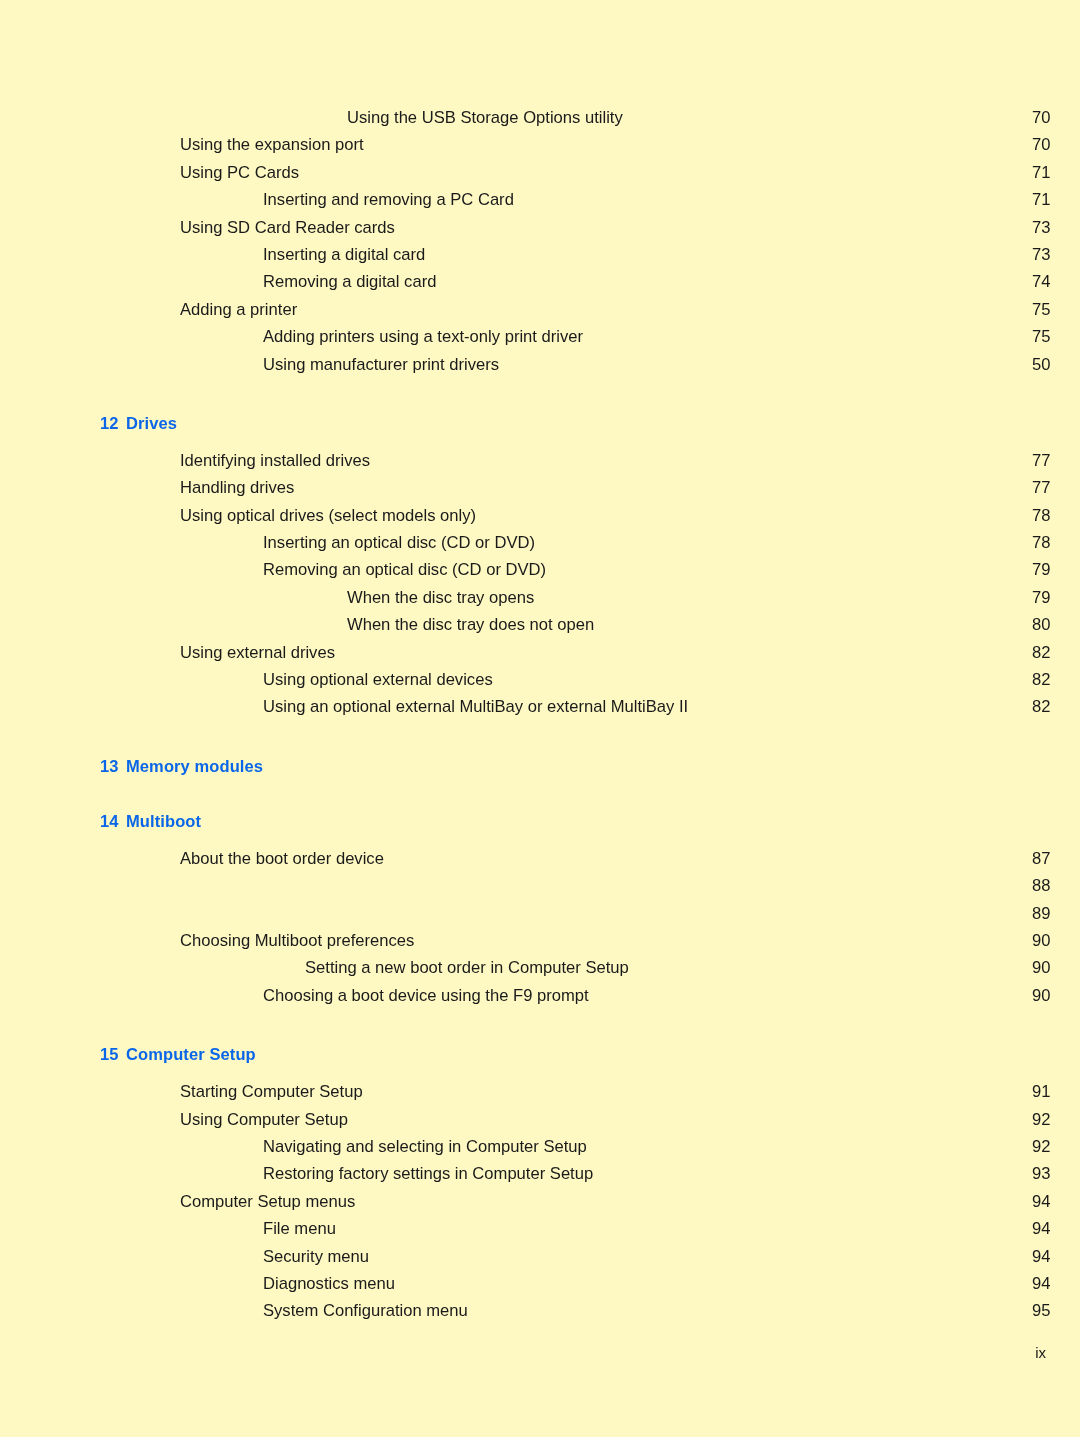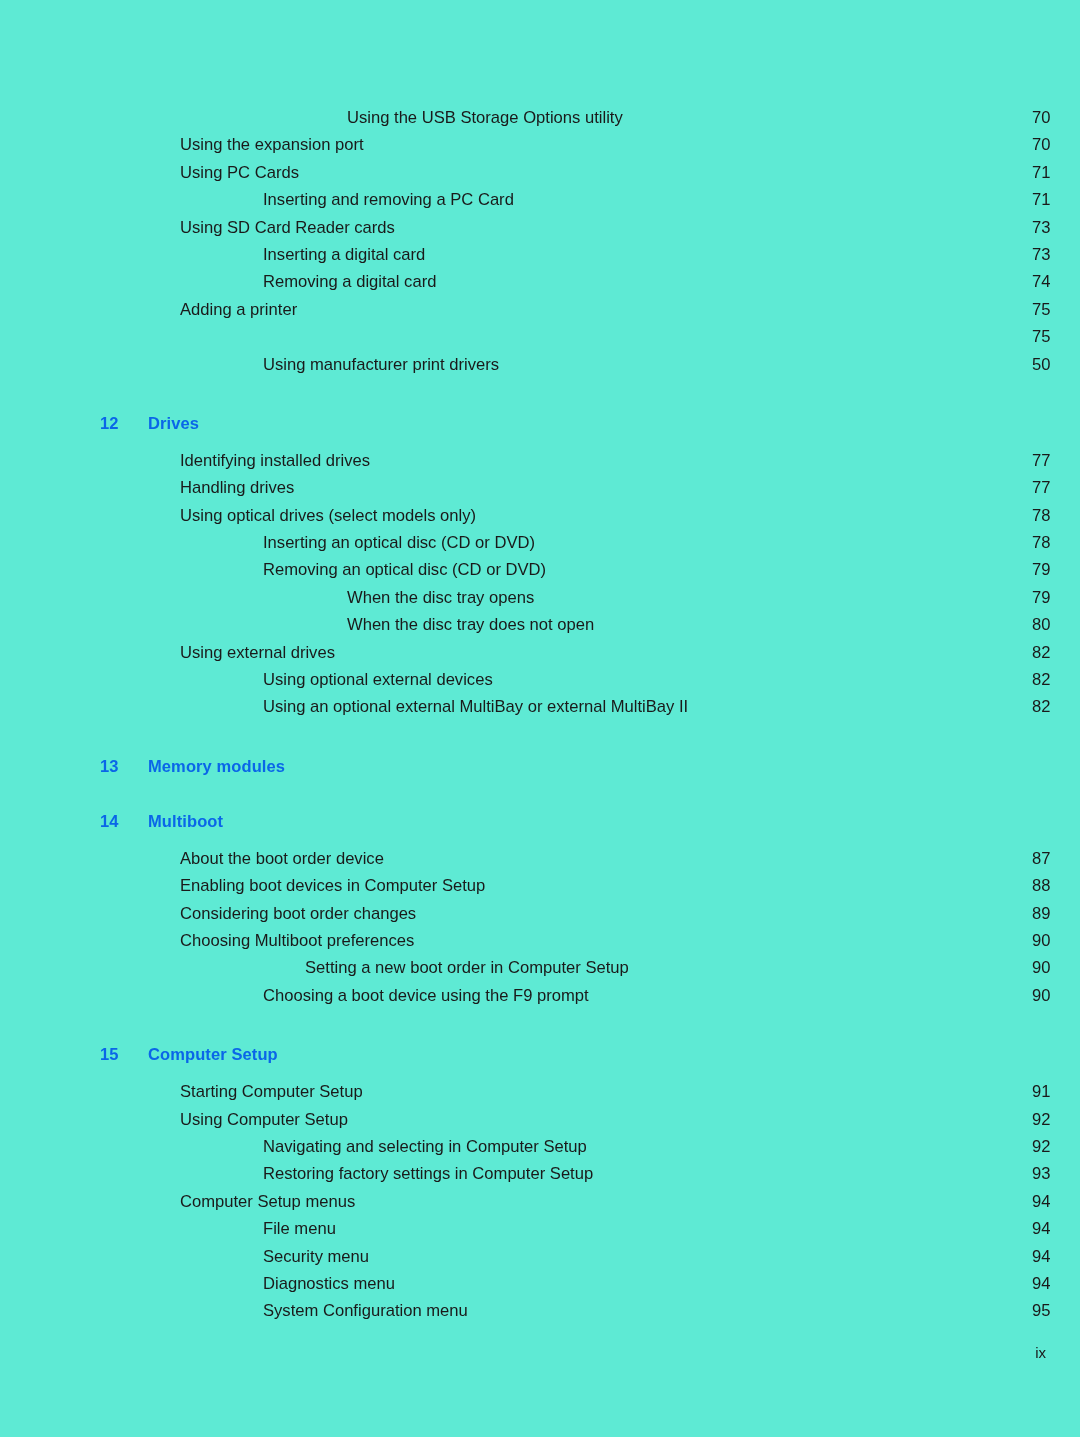--- a/index.html
+++ b/index.html
@@ -8,42 +8,41 @@
     background: #ffffff;
   }
   body {
     font-family: "Liberation Sans", sans-serif;
     color: #000000;
   }
   .page {
     position: relative;
     width: 1080px;
     height: 1437px;
-    background: #5eead4;
+    background: #fef9c3;
     overflow: hidden;
     box-sizing: border-box;
   }
   .toc {
     position: absolute;
     left: 0;
     top: 104px;
     width: 1080px;
   }
 
   
   .chapter {
     display: flex;
     align-items: baseline;
     margin-left: 100px;
     font-weight: bold;
     font-size: 16.5px;
     color: #0a66e8;
     letter-spacing: 0.1px;
     white-space: nowrap;
-    gap: 22px;
   }
   .chapter-num {
     min-width: 26px;
     display: inline-block;
   }
   .chapter-title {
     display: inline-block;
   }
   .chapter-gap-before { margin-top: 36px; }
   .chapter-gap-after  { margin-bottom: 14px; }
@@ -149,20 +148,21 @@
           <span class="label">Removing a digital card</span>
           <span class="leader"></span>
           <span class="pageno">74</span>
         </div>
         <div class="entry lvl1">
           <span class="label">Adding a printer</span>
           <span class="leader"></span>
           <span class="pageno">75</span>
         </div>
         <div class="entry lvl2">
+          <span class="label">Adding printers using a text-only print driver</span>
           <span class="leader"></span>
           <span class="pageno">75</span>
         </div>
         <div class="entry lvl2">
           <span class="label">Using manufacturer print drivers</span>
           <span class="leader"></span>
           <span class="pageno">50</span>
         </div>
       </div>
       <div class="block">
@@ -231,26 +231,24 @@
         <div class="chapter chapter-gap-before chapter-gap-after">
           <span class="chapter-num">14</span>
           <span class="chapter-title">Multiboot</span>
         </div>
         <div class="entry lvl1">
           <span class="label">About the boot order device</span>
           <span class="leader"></span>
           <span class="pageno">87</span>
         </div>
         <div class="entry lvl1">
-          <span class="label">Enabling boot devices in Computer Setup</span>
           <span class="leader"></span>
           <span class="pageno">88</span>
         </div>
         <div class="entry lvl1">
-          <span class="label">Considering boot order changes</span>
           <span class="leader"></span>
           <span class="pageno">89</span>
         </div>
         <div class="entry lvl1">
           <span class="label">Choosing Multiboot preferences</span>
           <span class="leader"></span>
           <span class="pageno">90</span>
         </div>
         <div class="entry lvl2 wide-gap">
           <span class="label">Setting a new boot order in Computer Setup</span>

